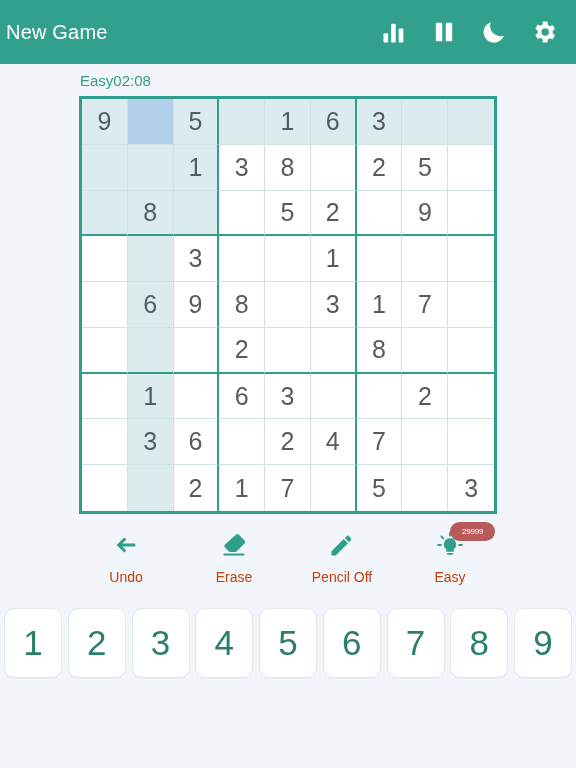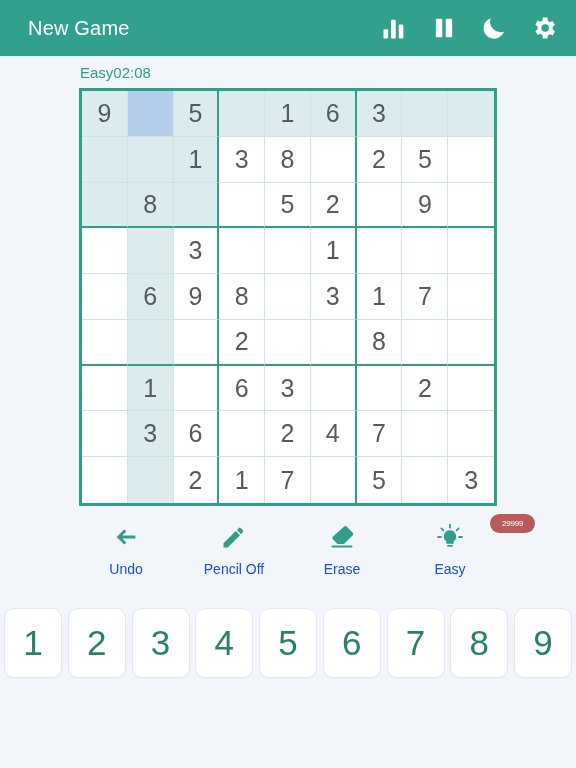--- a/index.html
+++ b/index.html
@@ -5,25 +5,25 @@
   * { box-sizing: border-box; margin: 0; padding: 0; }
   html, body {
     width: 576px; height: 768px;
     background: #f2f5fa;
     font-family: "Liberation Sans", sans-serif;
     overflow: hidden;
   }
 
   
   #app-header {
-    height: 56px;
+    height: 64px;
     background: #31a08c;
     display: flex;
     align-items: center;
-    padding: 0 18px 0 28px;
+    padding: 0 18px 0 6px;
   }
   #header-title {
     color: #ffffff;
     font-size: 20px;
     letter-spacing: .2px;
     flex: 1;
     white-space: nowrap;
   }
   .header-actions { display: flex; align-items: center; gap: 22px; }
   .hicon { width: 28px; height: 28px; display: block; }
@@ -88,33 +88,32 @@
   .tool {
     width: 108px;
     display: flex;
     flex-direction: column;
     align-items: center;
     gap: 9px;
     position: relative;
     cursor: pointer;
   }
   .tool-icon { height: 30px; display: flex; align-items: center; justify-content: center; position: relative; }
-  .tool-label { color: #1d4ed8; font-size: 14px; }
+  .tool-label { color: #c2410c; font-size: 14px; }
   #hint-badge {
     position: absolute;
     top: -8px; left: 14px;
     min-width: 28px; height: 19px;
     padding: 0 12px;
     border-radius: 10px;
     background: #b85a5a;
     color: #ffffff;
     font-size: 8px;
     display: flex; align-items: center; justify-content: center;
     letter-spacing: -.2px;
-    margin-left: 40px;
   }
 
   
   #number-pad {
     position: absolute;
     left: 0; right: 0;
     top: 608px;
     display: flex;
     justify-content: space-between;
     padding: 0 4px;
@@ -260,33 +259,33 @@
     <span class="tool-icon">
       <svg viewBox="0 0 24 24" width="28" height="28">
           <path d="M10.5 5.5 4 12l6.5 6.5 1.8-1.8L8.9 13.3H20v-2.6H8.9l3.4-3.4z" fill="#2f9e8a"></path>
         </svg>
     </span>
     <span class="tool-label">Undo</span>
   </div>
   <div class="tool">
     <span class="tool-icon">
       <svg viewBox="0 0 24 24" width="28" height="28">
-          <path d="M3 17.4V21h3.6L17.1 10.5l-3.6-3.6zm16.7-9.6a1 1 0 0 0 0-1.4l-2.1-2.1a1 1 0 0 0-1.4 0l-1.7 1.7 3.6 3.6z" fill="#2f9e8a"></path>
-        </svg>
-    </span>
-    <span class="tool-label">Pencil Off</span>
+          <path d="M16.2 3.3 21 8.1a1.8 1.8 0 0 1 0 2.6l-7.3 7.3H8.2l-3.9-3.9a1.8 1.8 0 0 1 0-2.6l9.3-8.2a1.8 1.8 0 0 1 2.6 0z" fill="#2f9e8a"></path>
+          <rect x="3" y="19.2" width="18" height="1.9" fill="#2f9e8a" rx=".9"></rect>
+        </svg>
+    </span>
+    <span class="tool-label">Erase</span>
   </div>
   <div class="tool">
     <span class="tool-icon">
       <svg viewBox="0 0 24 24" width="28" height="28">
-          <path d="M16.2 3.3 21 8.1a1.8 1.8 0 0 1 0 2.6l-7.3 7.3H8.2l-3.9-3.9a1.8 1.8 0 0 1 0-2.6l9.3-8.2a1.8 1.8 0 0 1 2.6 0z" fill="#2f9e8a"></path>
-          <rect x="3" y="19.2" width="18" height="1.9" fill="#2f9e8a" rx=".9"></rect>
-        </svg>
-    </span>
-    <span class="tool-label">Erase</span>
+          <path d="M3 17.4V21h3.6L17.1 10.5l-3.6-3.6zm16.7-9.6a1 1 0 0 0 0-1.4l-2.1-2.1a1 1 0 0 0-1.4 0l-1.7 1.7 3.6 3.6z" fill="#2f9e8a"></path>
+        </svg>
+    </span>
+    <span class="tool-label">Pencil Off</span>
   </div>
   <div class="tool">
     <span class="tool-icon">
       <svg viewBox="0 0 24 24" width="28" height="28">
         <g stroke="#2f9e8a" stroke-width="1.6" stroke-linecap="round">
           <line x1="12" y1="1.5" x2="12" y2="4"></line>
           <line x1="4.6" y1="4.6" x2="6.3" y2="6.3"></line>
           <line x1="19.4" y1="4.6" x2="17.7" y2="6.3"></line>
           <line x1="1.8" y1="12" x2="4.2" y2="12"></line>
           <line x1="19.8" y1="12" x2="22.2" y2="12"></line>

